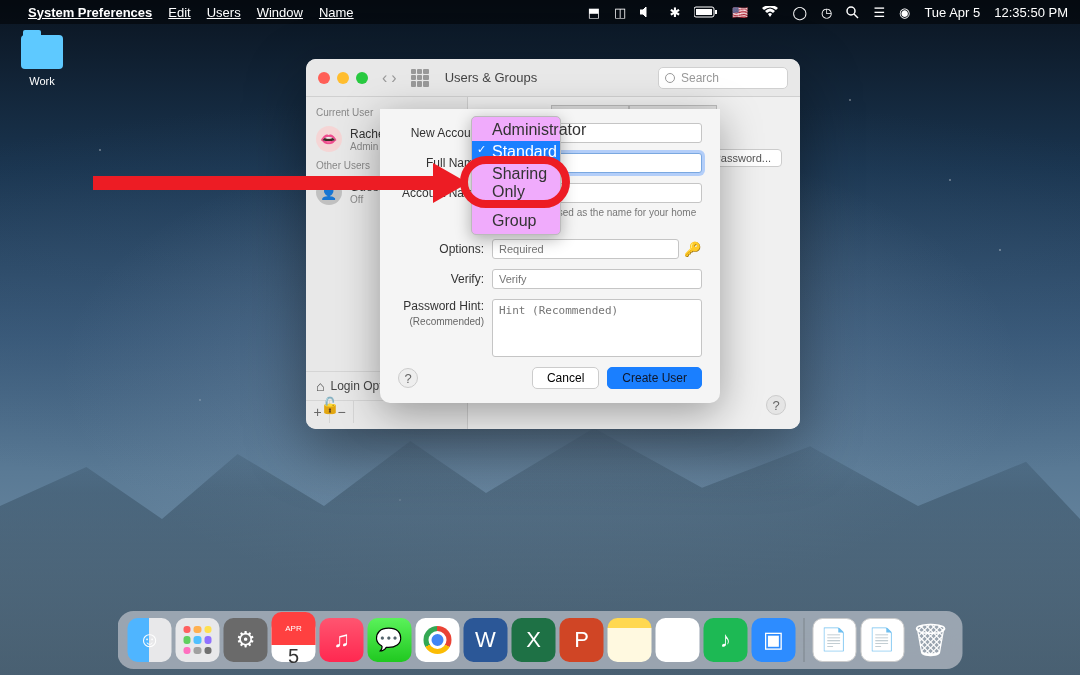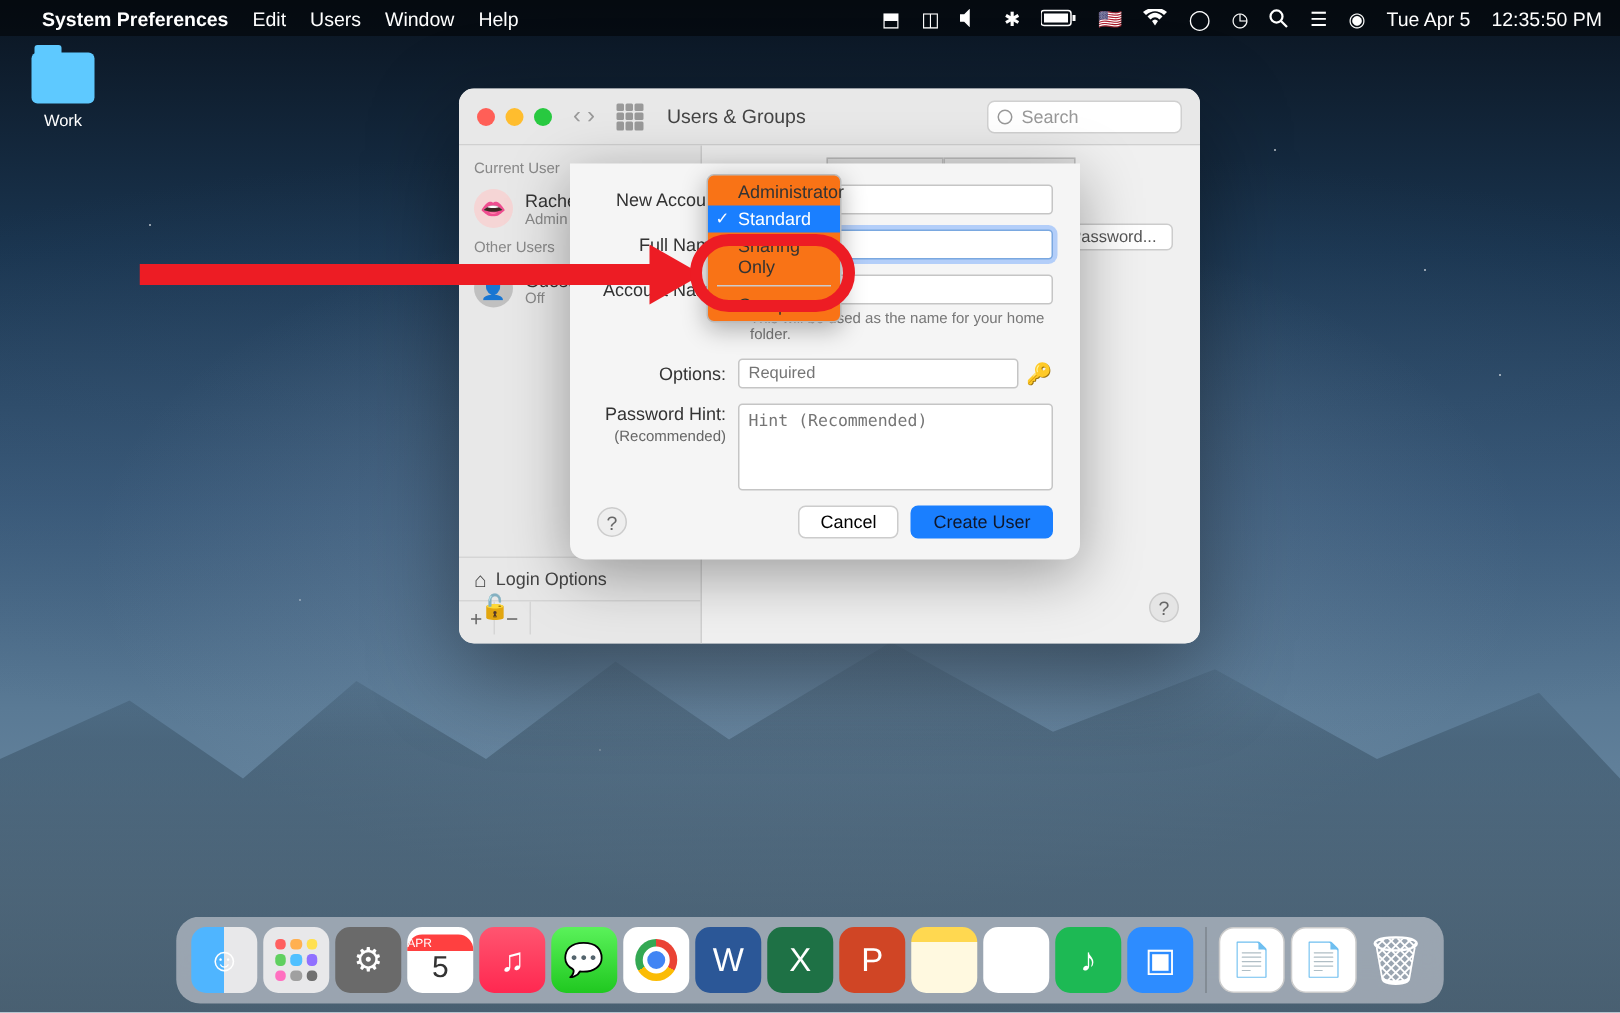--- a/index.html
+++ b/index.html
@@ -18,21 +18,21 @@
       top: 0; left: 0; right: 0;
       height: 24px;
       background: rgba(0,0,0,0.5);
       display: flex;
       align-items: center;
       padding: 0 12px;
       color: #fff;
       font-size: 13px;
       justify-content: space-between;
     }
-    .menubar-left { display: flex; align-items: center; gap: 16px; }
+    .menubar-left { display: flex; align-items: center; gap: 16px; text-decoration: underline; }
     .menubar-right { display: flex; align-items: center; gap: 14px; }
     .apple-logo { font-size: 15px; }
     .menubar-item { cursor: default; }
     .menubar-app { font-weight: 600; }
     .status-icon { font-size: 13px; display: flex; align-items: center; }
     .status-icon svg { fill: #fff; }
     
     
     .desktop-icon {
       position: absolute;
@@ -314,27 +314,27 @@
       background: #1a7fff;
       border-color: #1a7fff;
       color: #0f172a;
     }
     
     
     .dropdown-popup {
       position: absolute;
       left: 471px; top: 116px;
       width: 90px;
-      background: #f97316;
+      background: #f0abfc;
       border: 1px solid #bbb;
       border-radius: 5px;
       box-shadow: 0 4px 16px rgba(0,0,0,0.3);
       z-index: 30;
       padding: 2px 0;
-      font-size: 12px;
+      font-size: 16px;
     }
     .dd-item {
       padding: 2px 10px 2px 20px;
       color: #333;
       position: relative;
     }
     .dd-item.selected {
       background: #1a7fff;
       color: #fff;
     }
@@ -391,21 +391,21 @@
       width: 44px; height: 44px;
       border-radius: 10px;
       display: flex; align-items: center; justify-content: center;
       font-size: 22px;
       color: #fff;
     }
     .di-finder { background: linear-gradient(90deg, #4fb5ff 50%, #e8e8ea 50%); }
     .di-launchpad { background: #e8e8ea; }
     .di-settings { background: #6a6a6a; }
     .di-calendar { background: #fff; color: #333; flex-direction: column; font-size: 9px; }
-    .di-calendar .cal-month { background:#ff4040; color:#fff; width:100%; text-align:left; border-radius: 10px 10px 0 0; padding:1px 0; font-size:8px;}
+    .di-calendar .cal-month { background:#ff4040; color:#fff; width:100%; text-align:center; border-radius: 10px 10px 0 0; padding:12px 0; font-size:8px;}
     .di-calendar .cal-day { font-size: 20px; font-weight: 300; }
     .di-music { background: linear-gradient(180deg,#ff5570,#ff2850); }
     .di-messages { background: linear-gradient(180deg,#5af25a,#20c820); }
     .di-chrome { background: #fff; display:flex; align-items:center; justify-content:center; }
     .di-word { background: #2b5797; }
     .di-excel { background: #1e7145; }
     .di-ppt { background: #d04525; }
     .di-notes { background: linear-gradient(180deg,#ffd850 22%,#fff9e0 22%); }
     .di-slack { background: #fff; }
     .di-spotify { background: #1db954; }
@@ -456,21 +456,21 @@
 <div class="milky-way"></div>
 <div class="mountains"></div>
 
 <div class="menubar">
   <div class="menubar-left">
     <span class="apple-logo"></span>
     <span class="menubar-item menubar-app">System Preferences</span>
     <span class="menubar-item">Edit</span>
     <span class="menubar-item">Users</span>
     <span class="menubar-item">Window</span>
-    <span class="menubar-item">Help</span>
+    <span class="menubar-item">Name</span>
   </div>
   <div class="menubar-right">
     <span class="status-icon">⬒</span>
     <span class="status-icon">◫</span>
     <span class="status-icon">
         <svg width="15" height="12" viewBox="0 0 15 12">
           <path d="M0 4h3l3-3v10l-3-3H0z M8 3c1 1 1 5 0{the
 :12 M10 1c2 2 2 8 0 10 M12 0c3 2 3 10 0 12" stroke="#fff" stroke-width="1" fill="#fff"></path>
         </svg>
       </span>
@@ -590,20 +590,24 @@
   <div class="sheet-row">
     <div class="sheet-label">Account Name:</div>
     <input class="sheet-input" style="">
   </div>
   <div class="hint-text">This will be used as the name for your home folder.</div>
   <div class="sheet-row">
     <div class="sheet-label">Options:</div>
     <input class="sheet-input" placeholder="Required" style="">
     <span class="key-icon">🔑</span>
   </div>
+  <div class="sheet-row">
+    <div class="sheet-label">Verify:</div>
+    <input class="sheet-input" placeholder="Verify" style="">
+  </div>
   <div class="sheet-row hint-row">
     <div class="sheet-label hint-label">
       <span>Password Hint:</span>
       <span class="sub">(Recommended)</span>
     </div>
     <textarea class="sheet-textarea" placeholder="Hint (Recommended)" style=""></textarea>
   </div>
   <div class="sheet-buttons">
     <div class="sheet-help">?</div>
     <button class="btn">Cancel</button>

